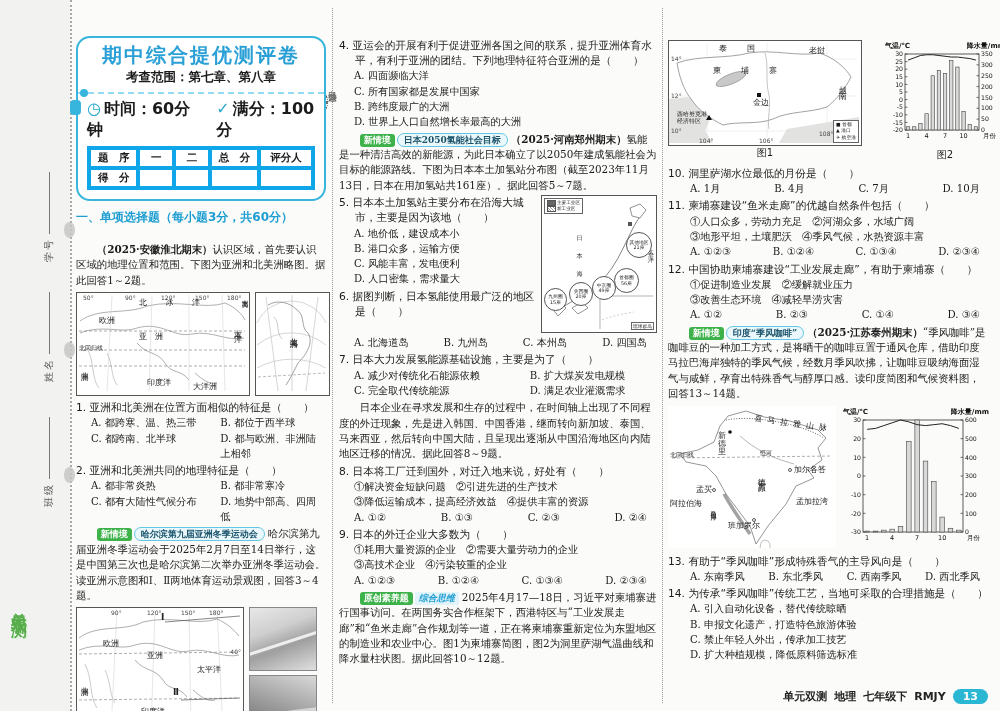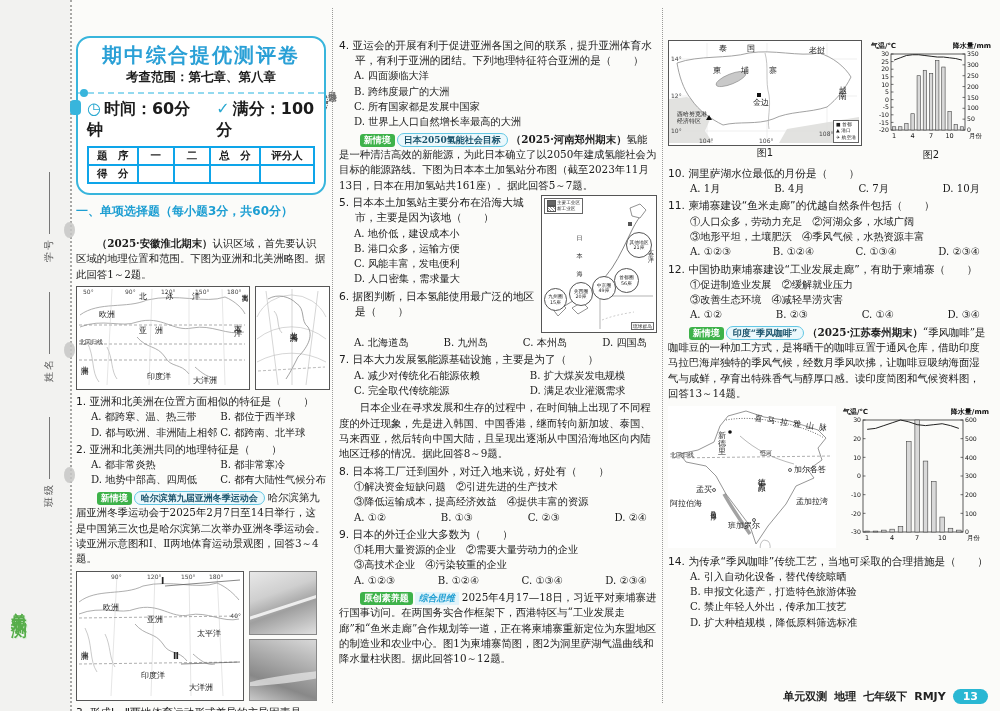--- a/index.html
+++ b/index.html
@@ -26,21 +26,21 @@
   
   .tbox{border:2px solid #38b5dc;border-radius:14px;background:#fff;padding:6px 9px 9px;position:relative;}
   .notch{position:absolute;left:-8px;top:62px;width:11px;height:15px;background:#38b5dc;border-radius:4px;}
   .title{color:#2aa0d6;font-size:20px;font-weight:800;text-align:center;letter-spacing:2px;line-height:1.15;}
   .scope{text-align:center;font-weight:700;font-size:12.5px;margin-top:2px;}
   .tdash{border-top:2px dashed #93d9ef;margin:6px -9px 5px;position:relative;}
   .tdash:before{content:"";position:absolute;left:2px;top:-5px;width:8px;height:8px;border-radius:50%;background:#38b5dc;}
   .meta{display:flex;justify-content:space-between;gap:26px;font-size:16px;font-weight:700;}
   .ic{color:#2aa8d0;margin-right:3px;font-weight:400;}
   table.score{width:100%;border-collapse:collapse;margin-top:5px;font-size:10.5px;font-weight:700;}
-  table.score td{border:2px solid #0ea5e9;text-align:center;height:16px;padding:0 1px;}
+  table.score td{border:4px solid #0ea5e9;text-align:center;height:16px;padding:0 1px;}
   .sect{color:#1d9ed2;font-weight:800;font-size:12px;margin:8px 0 16px;}
   
   .ctx{font-family:"DejaVu Serif",serif;font-size:10.4px;line-height:1.48;text-indent:2em;margin:0 0;}
   .src{font-weight:700;}
   .q{margin:2px 0;}
   .stem{font-size:10.7px;line-height:1.42;padding-left:16px;text-indent:-16px;}
   .d2 .stem{padding-left:22px;text-indent:-22px;}
   .opts{padding-left:15px;font-family:"DejaVu Serif",serif;font-size:10.2px;line-height:1.5;}
   .o2{display:grid;grid-template-columns:55% 45%;}
   .o4{display:flex;justify-content:space-between;padding-right:10px;}
@@ -181,31 +181,31 @@
         </svg>
         <span class="ml v" style="left:32px;top:38px;letter-spacing:1px;">北美洲</span>
       </div>
     </div>
 
     <div class="q">
       <div class="stem">1. 亚洲和北美洲在位置方面相似的特征是（　　）</div>
       <div class="opts o2">
         <span>A. 都跨寒、温、热三带</span>
         <span>B. 都位于西半球</span>
+        <span>C. 都跨南、北半球</span>
         <span>D. 都与欧洲、非洲陆上相邻</span>
-        <span>C. 都跨南、北半球</span>
       </div>
     </div>
     <div class="q">
       <div class="stem">2. 亚洲和北美洲共同的地理特征是（　　）</div>
       <div class="opts o2">
         <span>A. 都非常炎热</span>
         <span>B. 都非常寒冷</span>
+        <span>C. 都有大陆性气候分布</span>
         <span>D. 地势中部高、四周低</span>
-        <span>C. 都有大陆性气候分布</span>
       </div>
     </div>
 
     <p class="ctx"><span class="tagg">新情境</span><span class="pill">哈尔滨第九届亚洲冬季运动会</span><span>哈尔滨第九届亚洲冬季运动会于2025年2月7日至14日举行，这是中国第三次也是哈尔滨第二次举办亚洲冬季运动会。读亚洲示意图和Ⅰ、Ⅱ两地体育运动景观图，回答3～4题。</span></p>
 
     <div class="fig">
       <div class="map" style="width:166px;height:128px;">
         <svg width="164" height="126">
           <line x1="40" y1="2" x2="34" y2="124" stroke="#ccc" stroke-width="0.5"></line>
           <line x1="78" y1="2" x2="74" y2="124" stroke="#ccc" stroke-width="0.5"></line>
@@ -244,22 +244,22 @@
       <div class="stem">3. 形成Ⅰ、Ⅱ两地体育运动形式差异的主导因素是（　　）</div>
 
     </div>
   </div>
 
   <div class="col col2">
     <div class="q">
       <div class="stem">4. 亚运会的开展有利于促进亚洲各国之间的联系，提升亚洲体育水平，有利于亚洲的团结。下列地理特征符合亚洲的是（　　）</div>
       <div class="opts">
         <div>A. 四面濒临大洋</div>
+        <div>C. 所有国家都是发展中国家</div>
         <div>B. 跨纬度最广的大洲</div>
-        <div>C. 所有国家都是发展中国家</div>
         <div>D. 世界上人口自然增长率最高的大洲</div>
       </div>
     </div>
 
     <p class="ctx"><span class="tagg">新情境</span><span class="pill">日本2050氢能社会目标</span><b class="src">（2025·河南郑州期末）</b><span>氢能是一种清洁高效的新能源，为此日本确立了以2050年建成氢能社会为目标的能源路线。下图为日本本土加氢站分布图（截至2023年11月13日，日本在用加氢站共161座）。据此回答5～7题。</span></p>
 
     <div>
 
       <div class="map jfloat" style="width:114px;height:136px;">
         <svg width="112" height="134">
@@ -347,21 +347,21 @@
         <span>B. ①②④</span>
         <span>C. ①③④</span>
         <span>D. ②③④</span>
       </div>
     </div>
 
     <p class="ctx"><span class="tagg">原创素养题</span><span class="tagc">综合思维</span><span>2025年4月17—18日，习近平对柬埔寨进行国事访问。在两国务实合作框架下，西港特区与“工业发展走廊”和“鱼米走廊”合作规划等一道，正在将柬埔寨重新定位为东盟地区的制造业和农业中心。图1为柬埔寨简图，图2为洞里萨湖气温曲线和降水量柱状图。据此回答10～12题。</span></p>
   </div>
 
   <div class="col col3">
-    <div class="fig" style="gap:8px;">
+    <div class="fig" style="gap:22px;">
       <div class="chartwrap">
         <div class="map" style="width:192px;height:104px;">
           <svg width="190" height="102">
             <path d="M0,58 L18,56 L34,62 L42,76 L36,90 L44,102 L0,102 Z" fill="#e2e2e0" stroke="none"></path>
             <path d="M118,88 L190,76 L190,102 L110,102 Z" fill="#e2e2e0" stroke="none"></path>
             <line x1="38" y1="2" x2="38" y2="100" stroke="#ddd" stroke-width="0.5"></line>
             <line x1="98" y1="2" x2="98" y2="100" stroke="#ddd" stroke-width="0.5"></line>
             <line x1="158" y1="2" x2="158" y2="100" stroke="#ddd" stroke-width="0.5"></line>
             <line x1="2" y1="18" x2="188" y2="18" stroke="#ddd" stroke-width="0.5"></line>
             <line x1="2" y1="55" x2="188" y2="55" stroke="#ddd" stroke-width="0.5"></line>
@@ -572,20 +572,29 @@
             <rect x="114.54166666666667" y="124.13333333333334" width="4.583333333333334" height="1.86666666666666" fill="#d9d9d9" stroke="#444" stroke-width="0.6"></rect>
             <polyline points="25.166666666666664,23.333333333333332 33.5,22.4 41.833333333333336,19.6 50.16666666666667,16.8 58.5,14 66.83333333333333,15.866666666666667 75.16666666666666,18.666666666666664 83.5,19.6 91.83333333333334,18.666666666666664 100.16666666666666,17.733333333333334 108.5,19.6 116.83333333333334,22.4" fill="none" stroke="#222" stroke-width="1"></polyline>
             <text x="1" y="8" font-size="7" font-weight="bold" fill="#111">气温/℃</text>
             <text x="147" y="8" text-anchor="end" font-size="7" font-weight="bold" fill="#111">降水量/mm</text>
             <text x="125" y="134" font-size="6.5" fill="#111">月份</text>
           </svg>
       </div>
     </div>
 
     <div class="q d2">
+      <div class="stem">13. 有助于“季风咖啡”形成特殊香气的主导风向是（　　）</div>
+      <div class="opts o4" style="padding-left:22px;">
+        <span>A. 东南季风</span>
+        <span>B. 东北季风</span>
+        <span>C. 西南季风</span>
+        <span>D. 西北季风</span>
+      </div>
+    </div>
+    <div class="q d2">
       <div class="stem">14. 为传承“季风咖啡”传统工艺，当地可采取的合理措施是（　　）</div>
       <div class="opts" style="padding-left:22px;">
         <div>A. 引入自动化设备，替代传统晾晒</div>
         <div>B. 申报文化遗产，打造特色旅游体验</div>
         <div>C. 禁止年轻人外出，传承加工技艺</div>
         <div>D. 扩大种植规模，降低原料筛选标准</div>
       </div>
     </div>
   </div>
 

